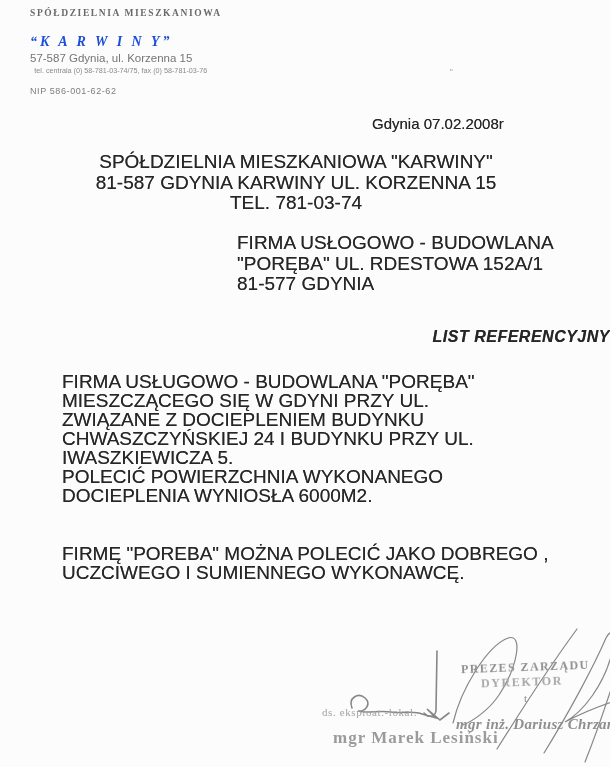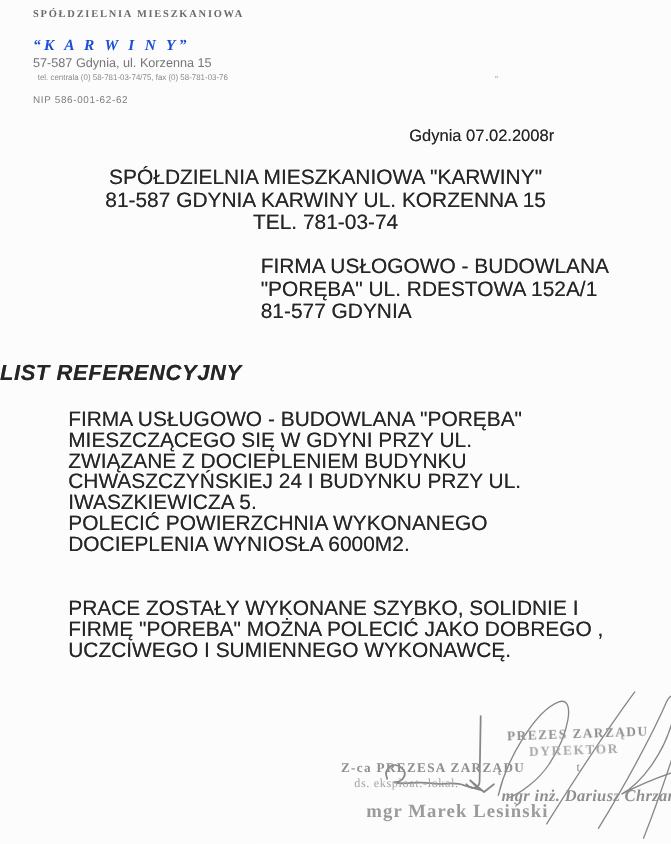--- a/index.html
+++ b/index.html
@@ -53,22 +53,22 @@
   .sender{
     position:absolute;left:40px;top:152px;width:512px;
     text-align:center;font-size:19px;line-height:20.5px;white-space:nowrap;
   }
   .recipient{
     position:absolute;left:200px;top:233px;width:323px;
     text-align:left;font-size:19px;line-height:20.5px;white-space:nowrap;margin-left:37px;
   }
   .letter-title{
     position:absolute;left:0;top:328px;width:610px;
-    text-align:left;
-    font-size:20px;font-weight:bold;font-style:italic;letter-spacing:0.5px;
+    text-align:right;
+    font-size:16px;font-weight:bold;font-style:italic;letter-spacing:0.5px;
   }
   .para{
     position:absolute;left:62px;
     font-size:19px;line-height:19px;white-space:nowrap;
   }
   .para-1{top:372px;}
   .para-2{top:544px;}
   
   .stamp{
     position:absolute;
@@ -125,37 +125,35 @@
     <div>FIRMA USŁUGOWO - BUDOWLANA "PORĘBA"</div>
     <div>MIESZCZĄCEGO SIĘ W GDYNI PRZY UL.</div>
     <div>ZWIĄZANE Z DOCIEPLENIEM BUDYNKU</div>
     <div>CHWASZCZYŃSKIEJ 24 I BUDYNKU PRZY UL.</div>
     <div>IWASZKIEWICZA 5.</div>
     <div>POLECIĆ POWIERZCHNIA WYKONANEGO</div>
     <div>DOCIEPLENIA WYNIOSŁA 6000M2.</div>
   </div>
 
   <div class="para para-2 typed">
-    <div>PRACE ZOSTAŁY WYKONANE SZYBKO, SOLIDNIE I</div>
     <div>FIRMĘ "POREBA" MOŻNA POLECIĆ JAKO DOBREGO ,</div>
     <div>UCZCIWEGO I SUMIENNEGO WYKONAWCĘ.</div>
   </div>
 
   <svg class="sig-svg" viewBox="0 0 610 767" aria-hidden="true">
 
     <path class="sig-left" d="M 352 708 c -4 -10 6 -16 13 -10 c 7 6 0 14 -7 13 c 9 3 20 -1 33 1 c 12 2 22 -2 31 2 l 14 4 l -9 -9 l 13 11 l 9 -7"></path>
     <path class="sig-left" d="M 437 651 l -1 59 c 0 6 -7 9 -12 3"></path>
 
     <path class="sig-right" d="M 453 723 C 461 689 487 646 508 638 C 524 633 517 668 499 695 C 489 710 473 721 463 725"></path>
     <path class="sig-right" d="M 497 749 C 522 709 555 659 577 629"></path>
     <path class="sig-right" d="M 544 753 C 567 716 593 668 606 638 C 612 626 617 636 612 653 C 604 685 583 712 565 722 C 582 713 600 706 615 701"></path>
     <path class="sig-right" d="M 585 762 C 597 732 607 702 616 674"></path>
   </svg>
 
-  <div class="stamp stamp-left-role1">Z-ca PREZESA ZARZĄDU</div>
   <div class="stamp stamp-left-role2">ds. eksploat.-lokal.</div>
   <div class="stamp stamp-left-name">mgr Marek Lesiński</div>
   <div class="stamp stamp-right-role1">PREZES ZARZĄDU</div>
   <div class="stamp stamp-right-role2">DYREKTOR</div>
   <div class="stamp stamp-right-t">t</div>
   <div class="stamp stamp-right-name">mgr inż. Dariusz Chrzanowski</div>
 
 </div>
 
 </body></html>

